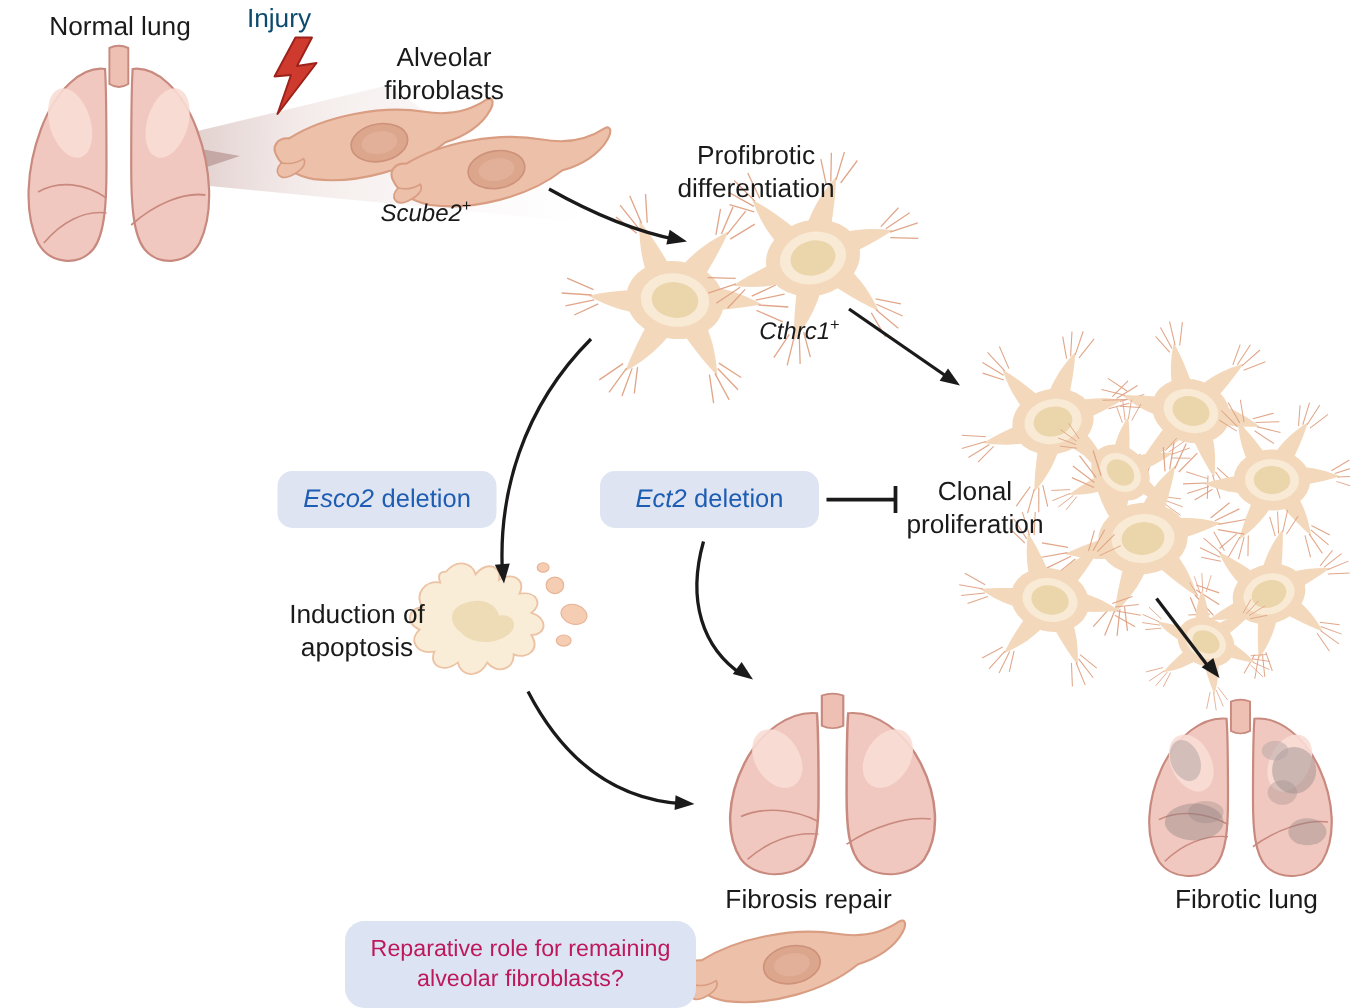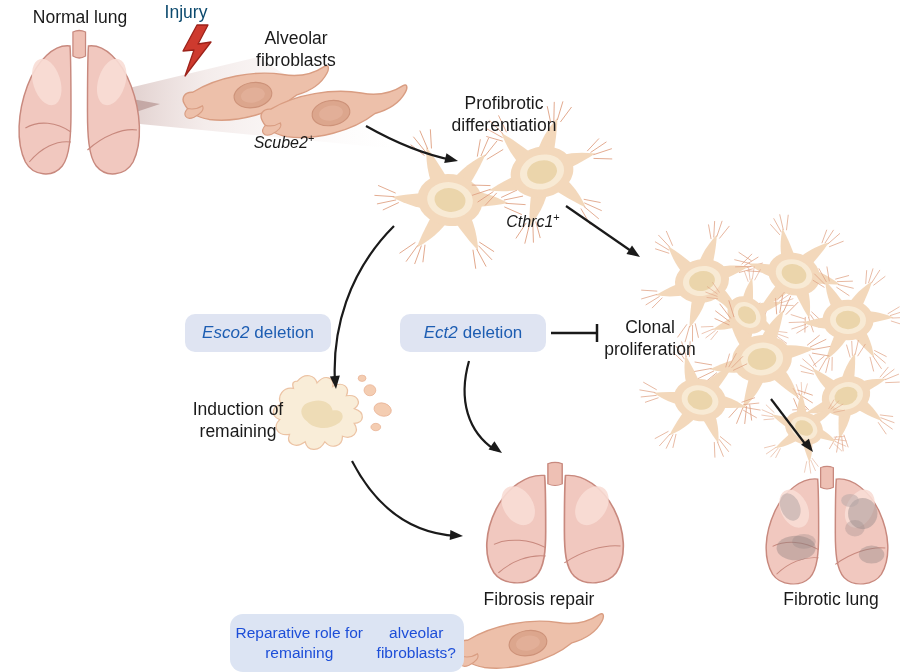--- a/index.html
+++ b/index.html
@@ -7,22 +7,22 @@
           font-family:Liberation Sans, sans-serif;color:#1a1a1a;}
   .art{position:absolute;left:0;top:0;}
   .lbl{position:absolute;text-align:center;font-size:17.5px;line-height:1.26;color:#1a1a1a;white-space:nowrap;}
   .lbl.small{font-size:16px;}
   .lbl.red{color:#0c4a6e;}
   .lbl i{font-style:italic;}
   sup{font-size:11px;vertical-align:super;line-height:0;}
   .genebox{position:absolute;background:#dfe4f2;border-radius:10px;display:flex;align-items:center;justify-content:center;
            color:#1d5db2;font-size:17px;white-space:nowrap;}
   .genebox i{font-style:italic;margin-right:5px;}
-  .qbox{position:absolute;background:#dce4f3;border-radius:13px;display:flex;flex-direction:row;align-items:center;justify-content:center;
-        color:#1d4ed8;font-size:15.5px;line-height:1.32;text-align:center;}
+  .qbox{position:absolute;background:#dce4f3;border-radius:13px;display:flex;flex-direction:column;align-items:center;justify-content:center;
+        color:#be185d;font-size:15.5px;line-height:1.32;text-align:center;}
 </style>
 </head>
 <body>
 
 <div class="canvas">
 
   <svg class="art" width="900" height="672" viewBox="0 0 900 672" aria-hidden="true">
     <defs>
       <g id="lungs">
         <path d="M 69,2 L 69,26 Q 75.5,30 82,26 L 82,2 Q 75.5,-1 69,2 Z" fill="#eec0b4" stroke="#c8897e" stroke-width="1.3"></path>
@@ -179,21 +179,21 @@
     <span>deletion</span>
   </div>
 
   <div class="lbl" style="left:592px;top:316px;width:116px;">
     <div>Clonal</div>
     <div>proliferation</div>
   </div>
 
   <div class="lbl" style="left:168px;top:398px;width:140px;">
     <div>Induction of</div>
-    <div>remaining</div>
+    <div>apoptosis</div>
   </div>
 
   <div class="lbl" style="left:459px;top:588px;width:160px;text-align:center;">Fibrosis repair</div>
 
   <div class="lbl" style="left:751px;top:588px;width:160px;">Fibrotic lung</div>
 
   <div class="qbox" style="left:230px;top:614px;width:234px;height:58px;">
     <div>Reparative role for remaining</div>
     <div>alveolar fibroblasts?</div>
   </div>

